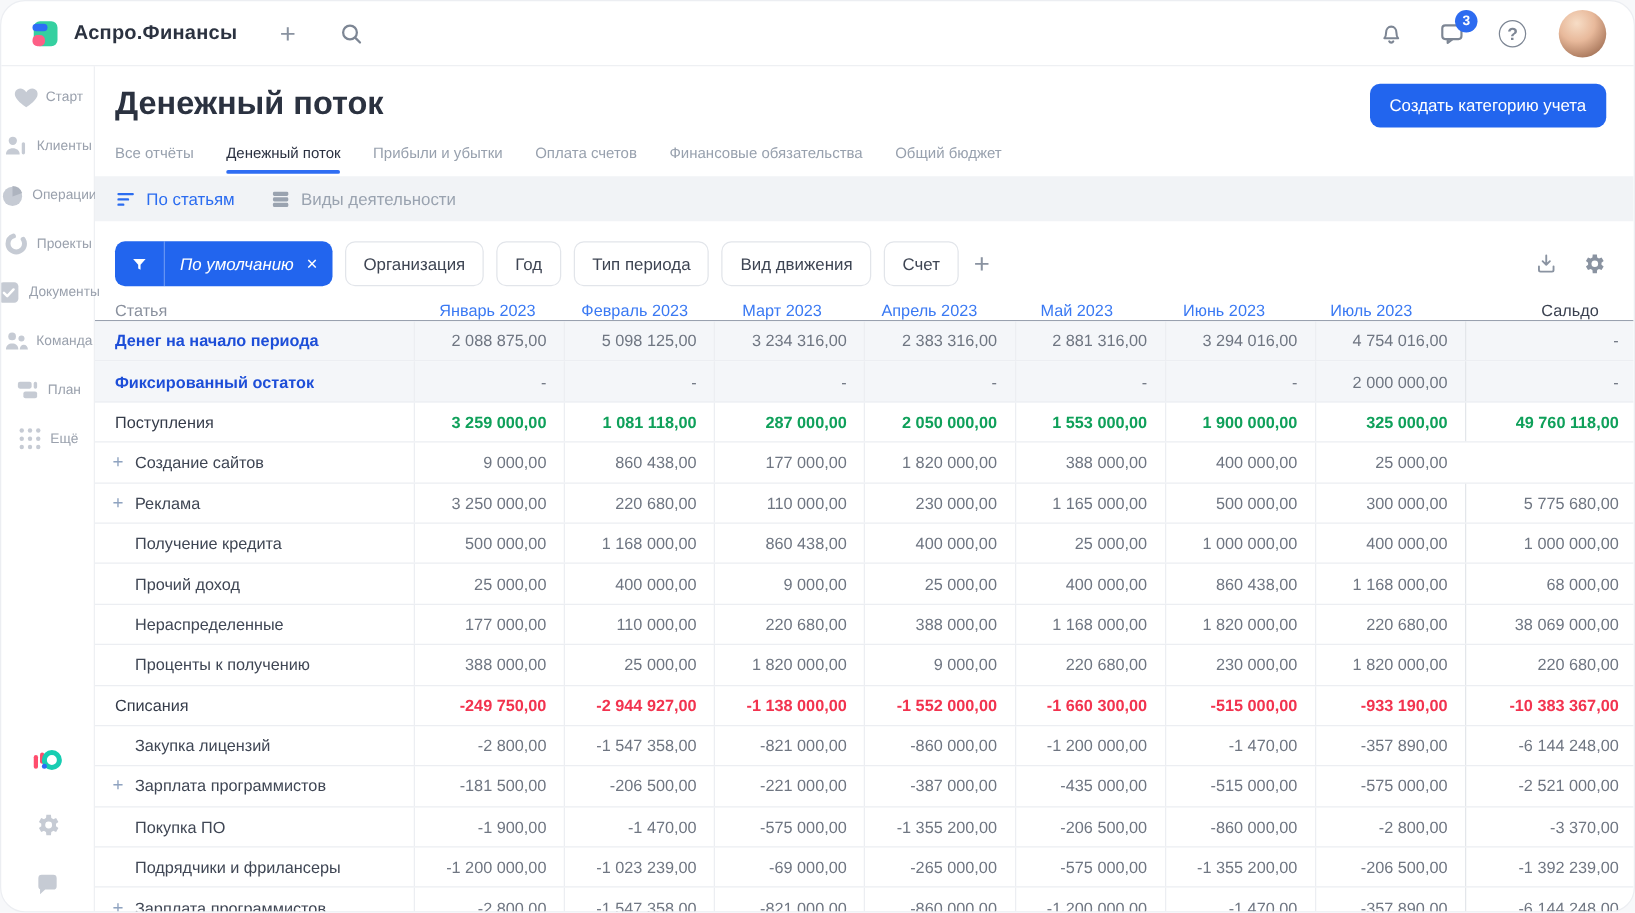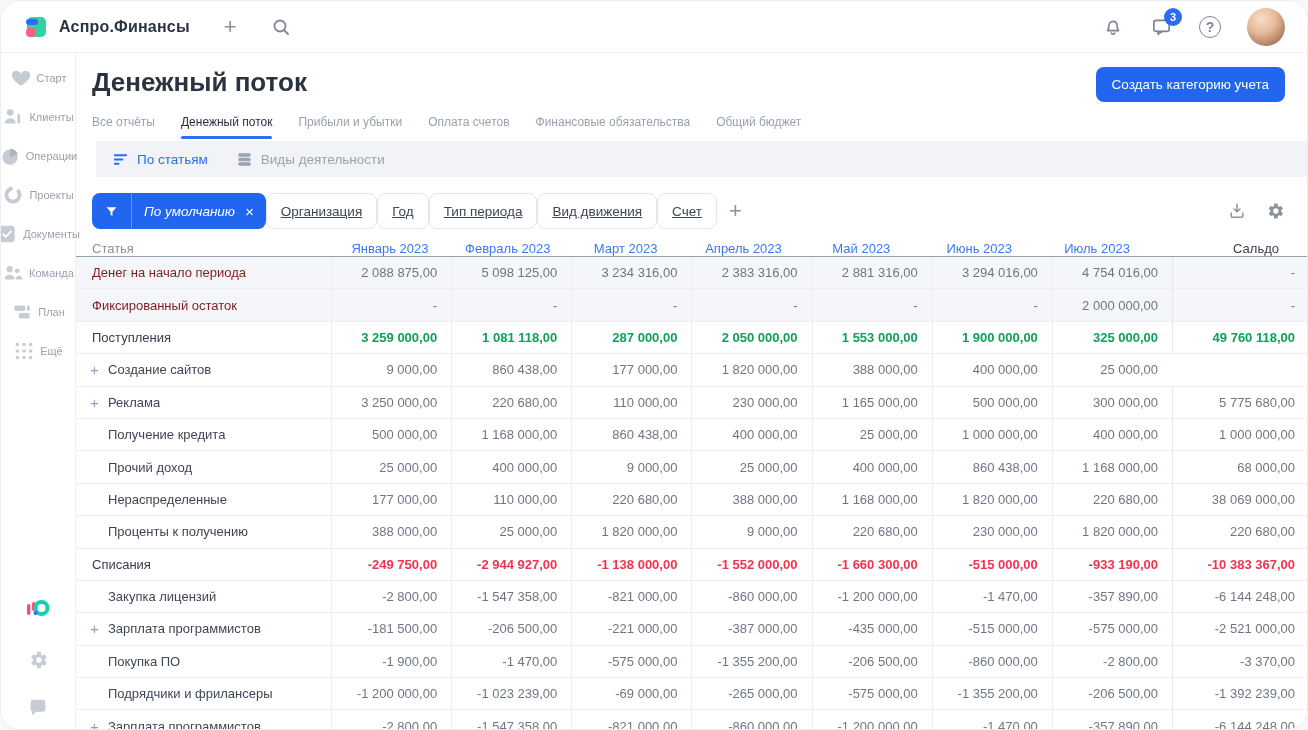--- a/index.html
+++ b/index.html
@@ -30,53 +30,53 @@
   .page-title { font-size:26px; font-weight:600; color:#2b3240; }
   .btn-primary { background:#2265ee; color:#fff; border:none; border-radius:8px; font-size:13.5px; font-weight:500; padding:10px 16px; cursor:pointer; font-family:inherit; }
 
   
   .tabs { display:flex; gap:26px; padding:0 16px; height:38px; align-items:center; }
   .tab { font-size:12px; color:#98a1ae; cursor:pointer; position:relative; white-space:nowrap; }
   .tab.active { color:#2a3040; font-weight:500; }
   .tab.active::after { content:''; position:absolute; left:0; right:0; bottom:-10px; height:3px; border-radius:3px; background:#2f6df3; }
 
   
-  .subtabs { background:#f1f3f6; height:36px; display:flex; align-items:center; gap:28px; padding:0 16px;margin-left:20px; }
+  .subtabs { background:#f1f3f6; height:36px; display:flex; align-items:center; gap:28px; padding:0 16px; }
   .subtab { display:flex; align-items:center; gap:8px; font-size:13.5px; cursor:pointer; }
   .subtab.active { color:#2b6cf0; font-weight:500; }
   .subtab.inactive { color:#9aa3b0; }
 
   
   .filterbar { display:flex; align-items:center; padding:16px 22px 12px 16px; }
   .chip-default { display:flex; align-items:center; background:#2265ee; color:#fff; border-radius:8px; height:36px; font-size:13.5px; font-weight:500; cursor:pointer; overflow:hidden;font-style:italic; }
   .chip-default .funnel { padding:0 12px; display:flex; align-items:center; border-right:1px solid rgba(255,255,255,.3); height:100%; }
   .chip-default .txt { padding:0 10px 0 12px; }
   .chip-default .x { padding-right:12px; font-size:15px; }
-  .chip { border:1px solid #e2e5ea; border-radius:8px; height:36px; display:flex; align-items:center; padding:0 14px; font-size:13.5px; color:#3e4553; background:#fff; cursor:pointer;text-decoration:underline; }
+  .chip { border:1px solid #e2e5ea; border-radius:8px; height:36px; display:flex; align-items:center; padding:0 14px; font-size:13.5px; color:#3e4553; margin-left:10px; background:#fff; cursor:pointer; }
   .chip-add { margin-left:12px; color:#8a93a1; font-size:22px; cursor:pointer; }
   .filter-right { margin-left:auto; display:flex; align-items:center; gap:18px; }
 
   
   .table { flex:1; display:flex; flex-direction:column; overflow:hidden; }
   .thead, .trow { display:grid; grid-template-columns:255px repeat(7,1fr) 123px; }
   .thead { height:34px; align-items:center; border-bottom:1.5px solid #99a1af; padding-right:28px; }
   .thead .h-first { font-size:13px; color:#8a919e; padding-left:16px; }
   .thead .h-month { font-size:13px; color:#3a79f3; text-align:center; }
   .thead .h-saldo { font-size:13px; color:#3a4150; text-align:right; }
   #table-body { flex:1; }
   .trow { height:32.4px; border-bottom:1px solid #eceef2; padding-right:12px; }
   .trow .cell { display:flex; align-items:center; font-size:13px; color:#6f7682; }
   .trow .num { justify-content:flex-end; padding-right:14px; border-left:1px solid #eceef2; font-variant-numeric:tabular-nums; }
   .trow .saldo { border-left:1px solid #e3e6ea; padding-right:0; }
   .trow .label-cell { padding-left:16px; color:#3f4654; }
   .trow.child .label-cell { padding-left:32px; }
   .trow.child .label-cell.has-exp { padding-left:14px; }
   .expand { color:#8fa3c0; font-size:15px; width:18px; display:inline-block; }
   .trow.opening { background:#f4f6f9; }
-  .trow.opening .label-cell { color:#7f1d1d; }
+  .trow.opening .label-cell { color:#1d4ed8;font-weight:bold; }
   .trow.income .num, .trow.income .saldo { color:#0fa05a; font-weight:700; }
   .trow.expense .num, .trow.expense .saldo { color:#f2334f; font-weight:700; }
   .trow.income .label-cell, .trow.expense .label-cell { color:#343b49; }
 </style>
 </head>
 <body>
 
 <div class="app">
 
   <div class="topbar">

